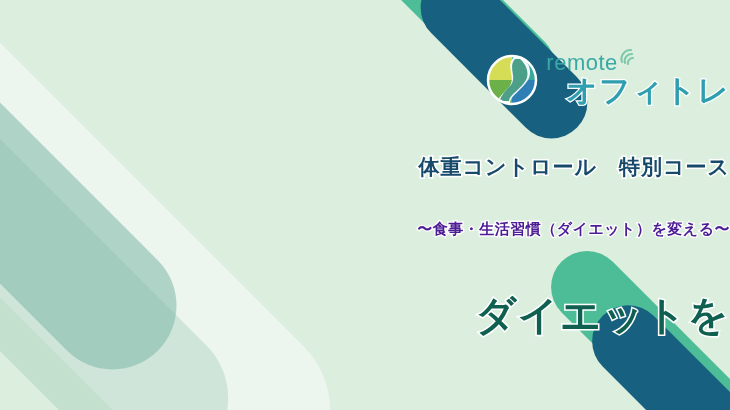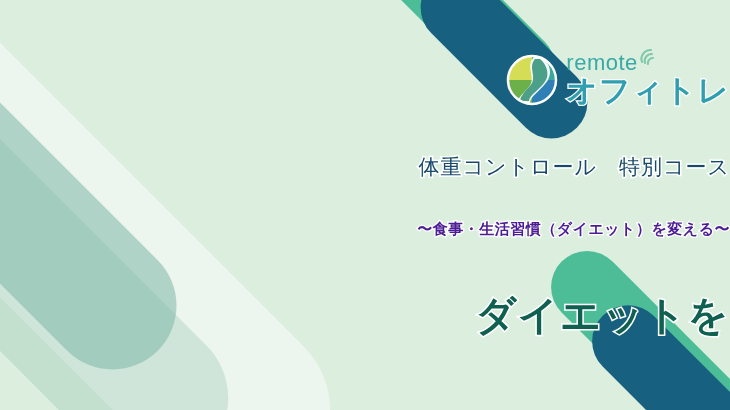--- a/index.html
+++ b/index.html
@@ -89,26 +89,27 @@
   .logo-remote {
     font-size:22px; font-weight:400; letter-spacing:0.5px;
     color:#3aa9a6; line-height:22px;
   }
   .logo-wifi { margin-left:1px; margin-top:-5px; }
   .logo-kana {
     font-size:31px; font-weight:700; letter-spacing:1px;
     color:#2f9fb0; line-height:34px; margin-top:-2px;
     -webkit-text-stroke:2.5px #ffffff;
     paint-order:stroke fill;
+    margin-left:20px;
   }
 
   
   .course-title {
     margin-top:16px;
-    font-size:21px; font-weight:400; letter-spacing:1px;
+    font-size:21px; font-weight:700; letter-spacing:1px;
     color:#17496b;
     -webkit-text-stroke:3px #ffffff;
     paint-order:stroke fill;
   }
   .course-sub {
     margin-top:10px;
     font-size:15px; font-weight:700; letter-spacing:0.5px;
     color:#4c1d95;
     -webkit-text-stroke:2.5px #ffffff;
     paint-order:stroke fill;

